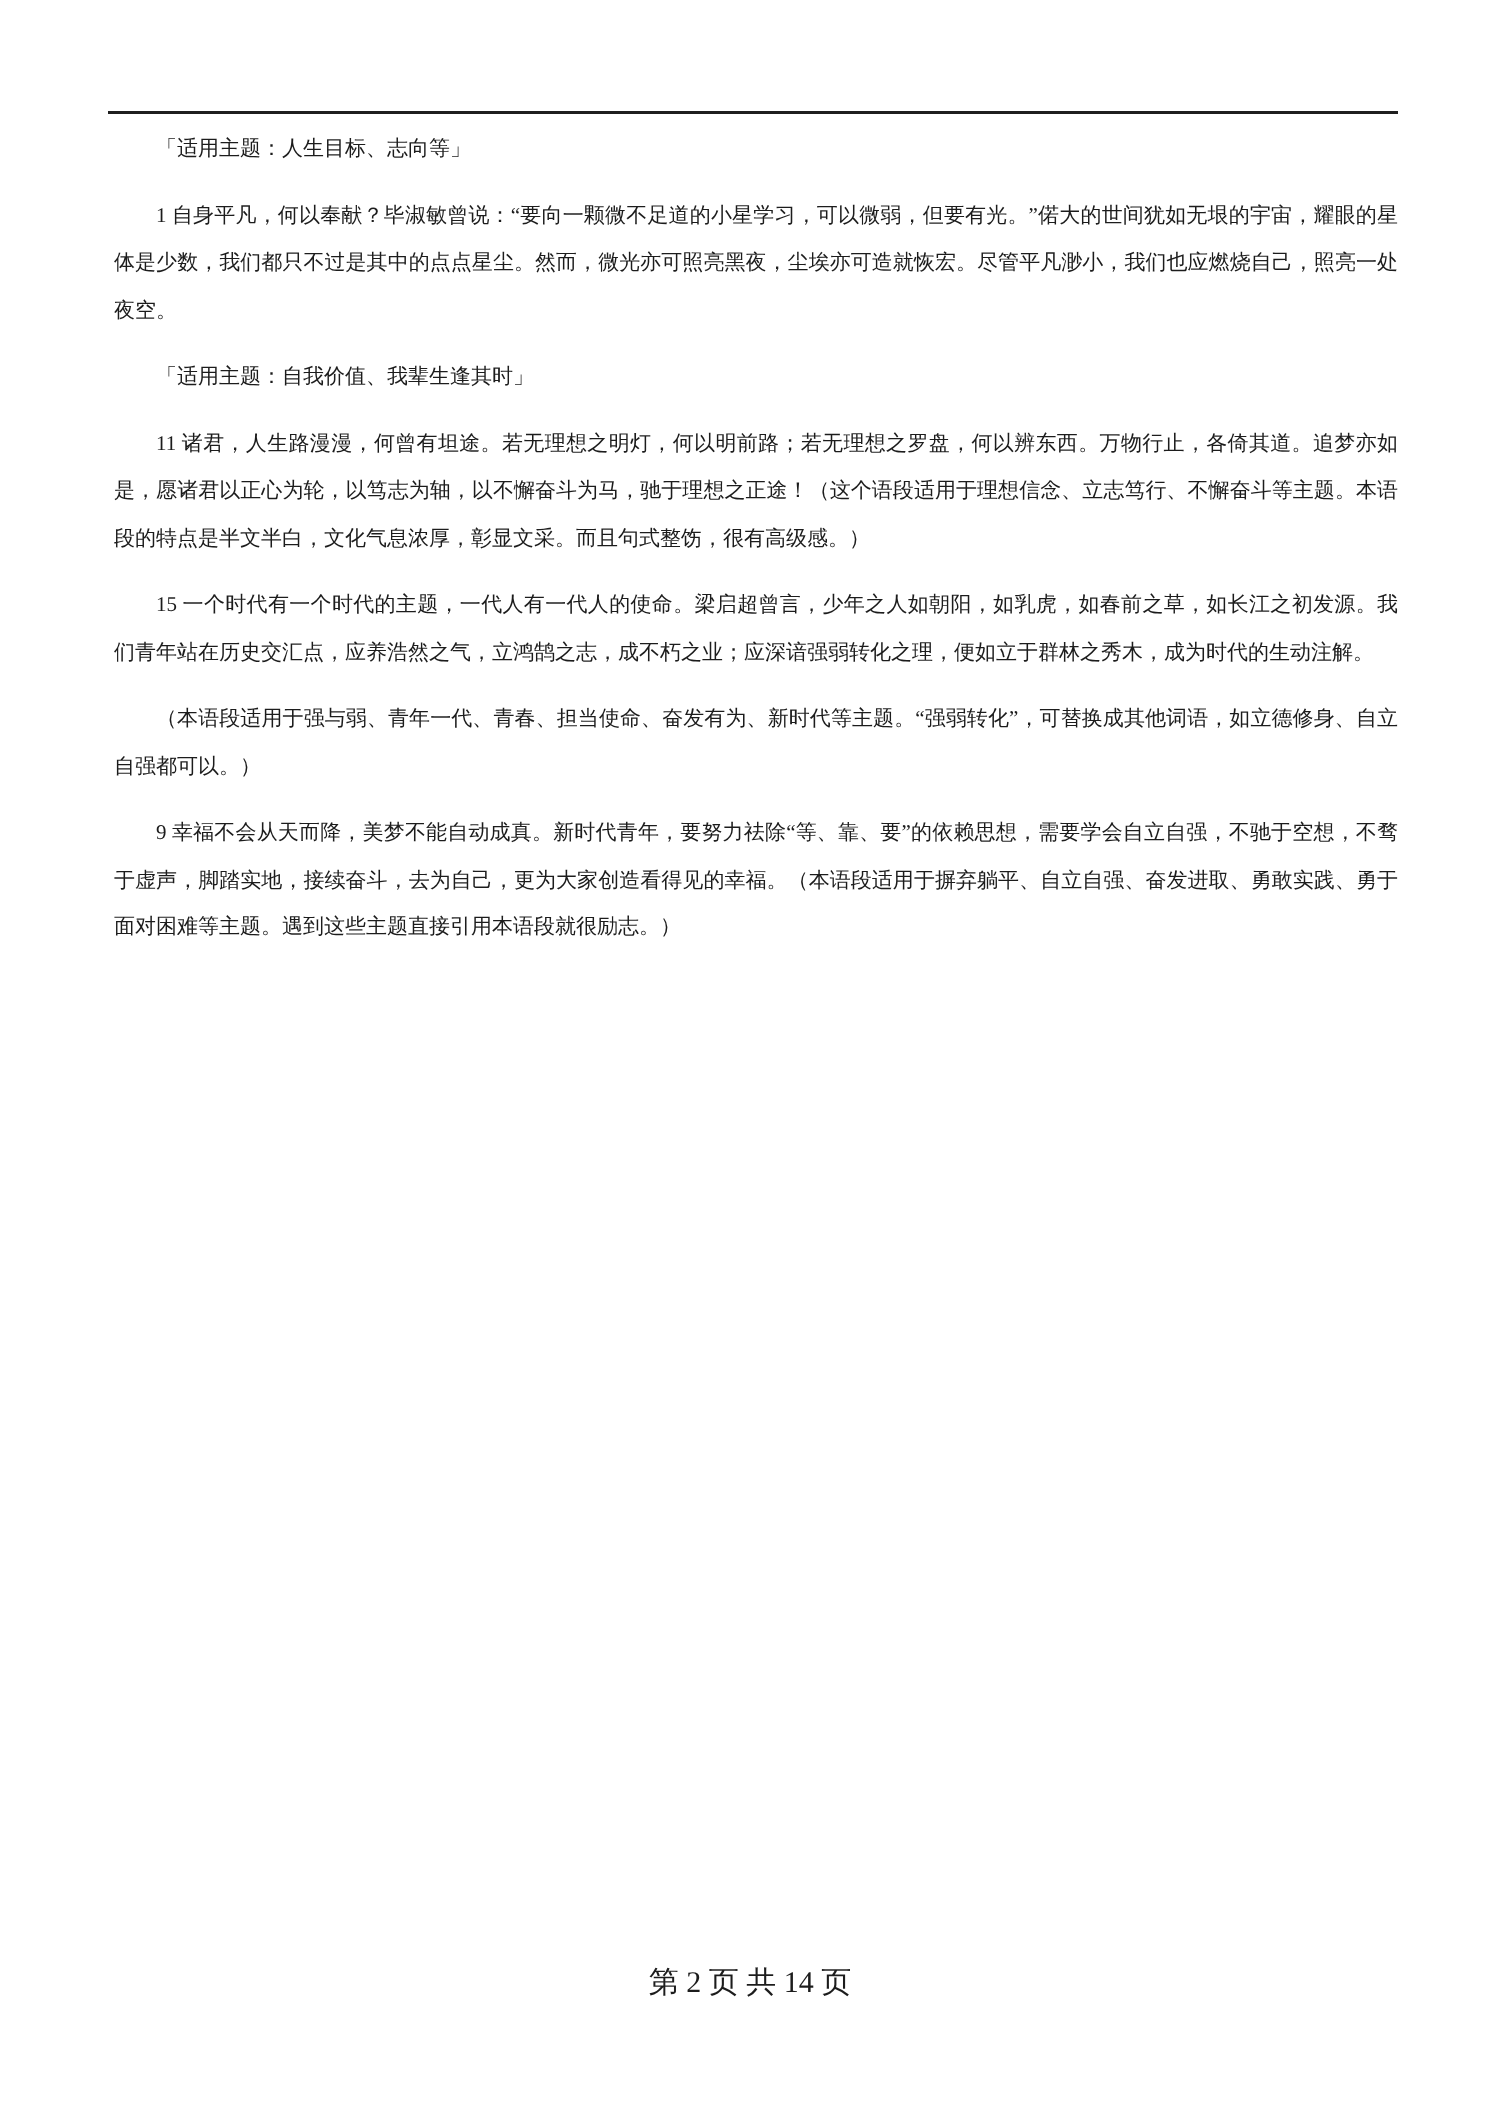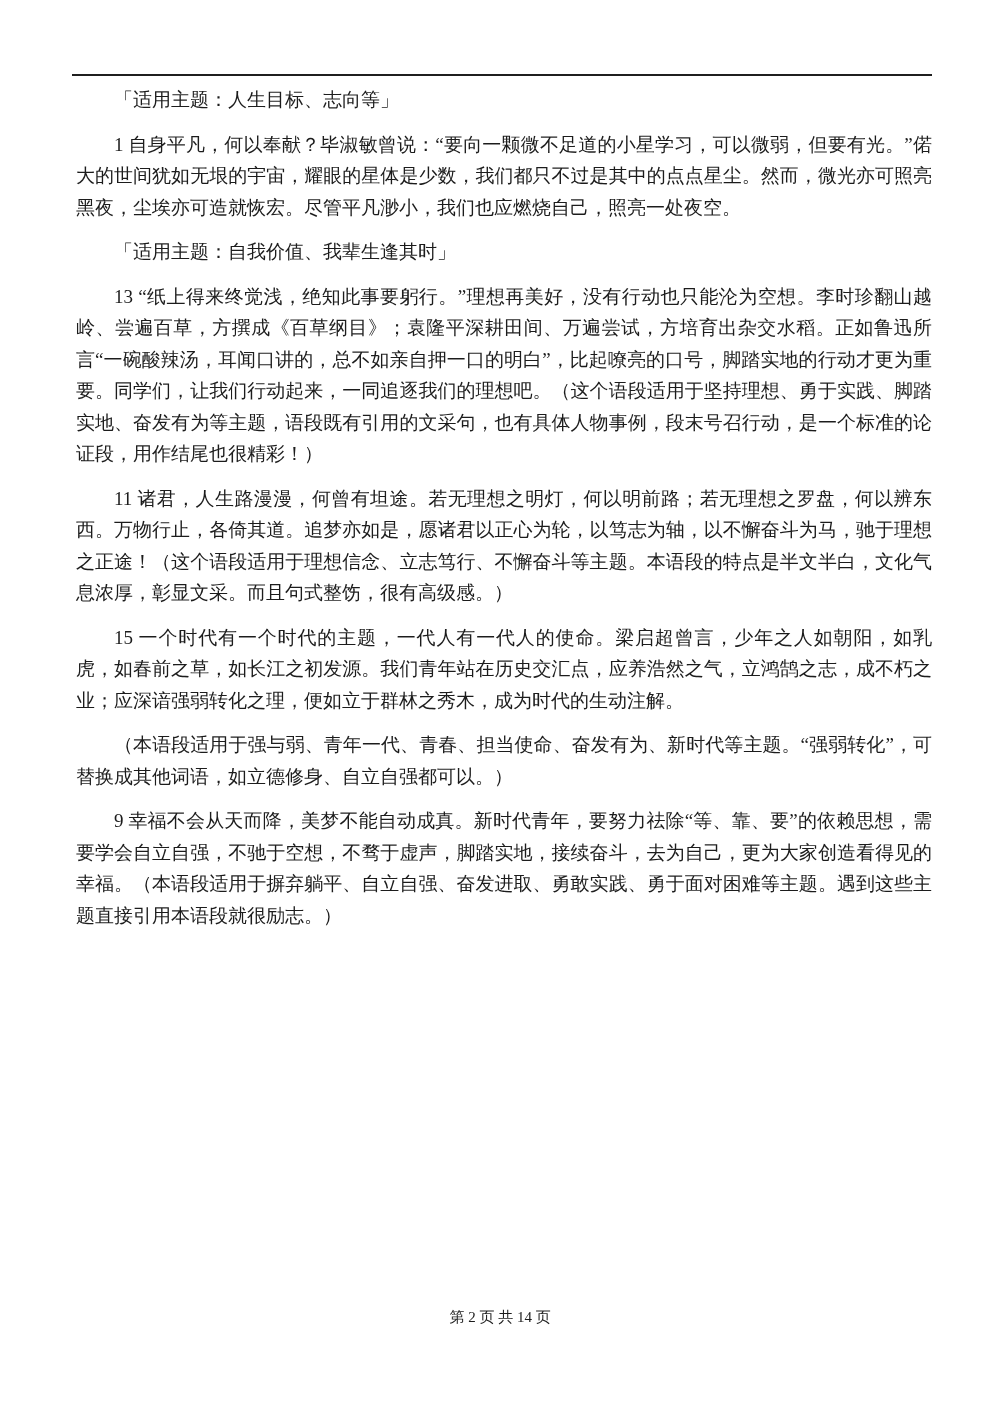--- a/index.html
+++ b/index.html
@@ -28,57 +28,56 @@
     height: 0;
     border: none;
     border-top: 2px solid #1f1f1f;
     margin: 0;
   }
   .body-text {
     position: absolute;
     left: 76px;
     top: 84px;
     width: 856px;
-    font-size: 19px;
+    font-size: 14px;
     line-height: 31.5px;
     text-align: justify;
     text-justify: inter-ideograph;
   }
   .body-text p {
     margin: 0 0 13px 0;
     text-indent: 2em;
     word-break: break-all;
   }
   .footer {
     position: absolute;
     left: 0;
     right: 0;
     top: 1308px;
     text-align: center;
-    font-size: 15px;
+    font-size: 20px;
     color: #1c1c1c;
   }
 </style>
 </head>
 <body>
 
 <div class="page">
 
   <hr class="top-rule">
 
   <div class="body-text">
     <p>「适用主题：人生目标、志向等」</p>
 
     <p>1 自身平凡，何以奉献？毕淑敏曾说：“要向一颗微不足道的小星学习，可以微弱，但要有光。”偌大的世间犹如无垠的宇宙，耀眼的星体是少数，我们都只不过是其中的点点星尘。然而，微光亦可照亮黑夜，尘埃亦可造就恢宏。尽管平凡渺小，我们也应燃烧自己，照亮一处夜空。</p>
 
     <p>「适用主题：自我价值、我辈生逢其时」</p>
 
 
 
-    <p>13 “纸上得来终觉浅，绝知此事要躬行。”理想再美好，没有行动也只能沦为空想。李时珍翻山越岭、尝遍百草，方撰成《百草纲目》；袁隆平深耕田间、万遍尝试，方培育出杂交水稻。正如鲁迅所言“一碗酸辣汤，耳闻口讲的，总不如亲自押一口的明白”，比起嘹亮的口号，脚踏实地的行动才更为重要。同学们，让我们行动起来，一同追逐我们的理想吧。（这个语段适用于坚持理想、勇于实践、脚踏实地、奋发有为等主题，语段既有引用的文采句，也有具体人物事例，段末号召行动，是一个标准的论证段，用作结尾也很精彩！）</p>
 
     <p>11 诸君，人生路漫漫，何曾有坦途。若无理想之明灯，何以明前路；若无理想之罗盘，何以辨东西。万物行止，各倚其道。追梦亦如是，愿诸君以正心为轮，以笃志为轴，以不懈奋斗为马，驰于理想之正途！（这个语段适用于理想信念、立志笃行、不懈奋斗等主题。本语段的特点是半文半白，文化气息浓厚，彰显文采。而且句式整饬，很有高级感。）</p>
 
     <p>15 一个时代有一个时代的主题，一代人有一代人的使命。梁启超曾言，少年之人如朝阳，如乳虎，如春前之草，如长江之初发源。我们青年站在历史交汇点，应养浩然之气，立鸿鹄之志，成不朽之业；应深谙强弱转化之理，便如立于群林之秀木，成为时代的生动注解。</p>
 
     <p>（本语段适用于强与弱、青年一代、青春、担当使命、奋发有为、新时代等主题。“强弱转化”，可替换成其他词语，如立德修身、自立自强都可以。）</p>
 
     <p>9 幸福不会从天而降，美梦不能自动成真。新时代青年，要努力祛除“等、靠、要”的依赖思想，需要学会自立自强，不驰于空想，不骛于虚声，脚踏实地，接续奋斗，去为自己，更为大家创造看得见的幸福。（本语段适用于摒弃躺平、自立自强、奋发进取、勇敢实践、勇于面对困难等主题。遇到这些主题直接引用本语段就很励志。）</p>
   </div>
 

